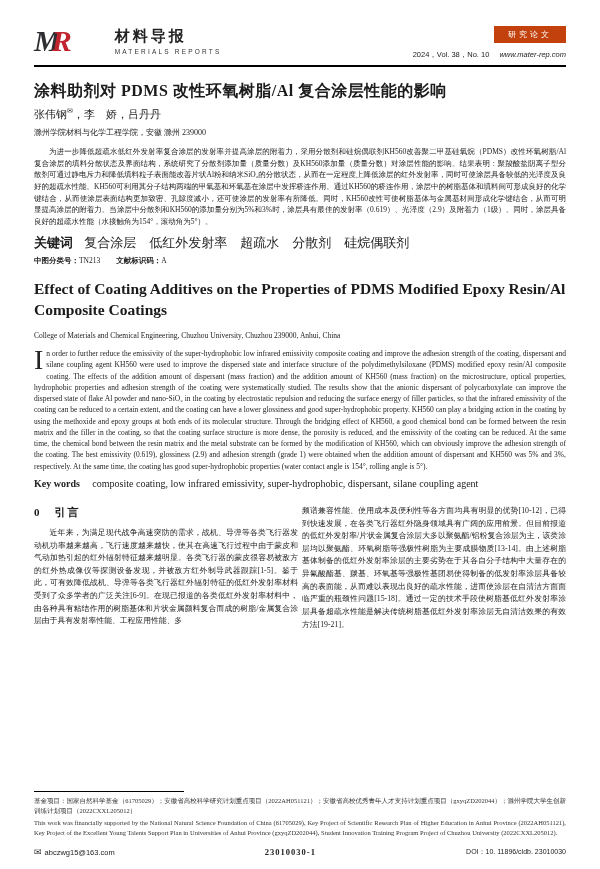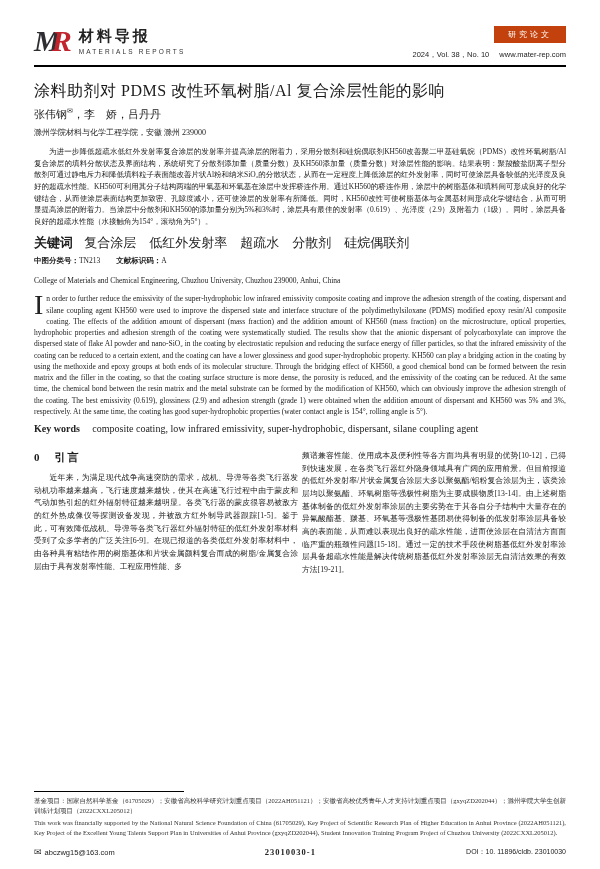--- a/index.html
+++ b/index.html
@@ -8,30 +8,30 @@
     box-sizing:border-box;padding:26px 34px 12px 34px;
     display:flex;flex-direction:column;
     font-family:"Liberation Serif", serif;color:#1b1b1b;overflow:hidden;
   }
   
   .hdr{display:flex;justify-content:space-between;align-items:flex-start;}
   .logo-row{display:flex;align-items:center;gap:7px;}
   .logo{display:flex;align-items:flex-end;font-family:"Liberation Serif",serif;font-style:italic;font-weight:bold;line-height:1;}
   .logo-m{font-size:30px;color:#2e2e33;}
   .logo-r{font-size:30px;color:#c2242e;margin-left:-9px;}
-  .jnames{display:flex;flex-direction:column;}
+  .jnames{display:flex;flex-direction:column;margin-left:36px;}
   .jcn{font-size:15px;font-weight:bold;letter-spacing:3px;color:#222;font-family:"Liberation Serif",serif;}
   .jen{font-size:6.5px;letter-spacing:2.2px;color:#333;font-family:"Liberation Sans",sans-serif;margin-top:2px;}
   .hdr-right{display:flex;flex-direction:column;align-items:flex-end;}
   .badge{background:#c2410c;color:#fff;font-size:8px;letter-spacing:3px;padding:3px 14px;font-family:"Liberation Sans",sans-serif;}
   .issue{font-size:7.5px;color:#222;margin-top:7px;font-family:"Liberation Sans",sans-serif;}
-  .issue .url{margin-left:8px;color:#222;text-decoration:none;}
+  .issue .url{margin-left:8px;color:#222;text-decoration:none;font-style:italic;}
   .rule{height:2px;background:#000;margin-top:5px;}
   
-  .title-cn{font-size:16px;font-weight:normal;margin-top:14px;letter-spacing:0.5px;}
+  .title-cn{font-size:16px;font-weight:bold;margin-top:14px;letter-spacing:0.5px;}
   .authors-cn{font-size:11px;margin-top:5px;}
   .sup{font-size:7px;vertical-align:super;}
   .affil-cn{font-size:8px;margin-top:5px;color:#222;}
   .abstract-cn{font-size:7.5px;line-height:1.55;text-align:justify;text-indent:2em;margin-top:8px;color:#222;}
   .kw-row{font-size:13px;margin-top:7px;color:#222;}
   .kw-row .lbl{font-weight:bold;margin-right:8px;}
   .clc-row{font-size:7.5px;margin-top:4px;color:#222;}
   .clc-row .lbl{font-weight:bold;}
   .clc-row .gap{display:inline-block;width:16px;}
   
@@ -93,20 +93,21 @@
   <div class="abstract-cn">为进一步降低超疏水低红外发射率复合涂层的发射率并提高涂层的附着力，采用分散剂和硅烷偶联剂KH560改善聚二甲基硅氧烷（PDMS）改性环氧树脂/Al复合涂层的填料分散状态及界面结构，系统研究了分散剂添加量（质量分数）及KH560添加量（质量分数）对涂层性能的影响。结果表明：聚羧酸盐阴离子型分散剂可通过静电斥力和降低填料粒子表面能改善片状Al粉和纳米SiO₂的分散状态，从而在一定程度上降低涂层的红外发射率，同时可使涂层具备较低的光泽度及良好的超疏水性能。KH560可利用其分子结构两端的甲氧基和环氧基在涂层中发挥桥连作用。通过KH560的桥连作用，涂层中的树脂基体和填料间可形成良好的化学键结合，从而使涂层表面结构更加致密、孔隙度减小，还可使涂层的发射率有所降低。同时，KH560改性可使树脂基体与金属基材间形成化学键结合，从而可明显提高涂层的附着力。当涂层中分散剂和KH560的添加量分别为5%和3%时，涂层具有最佳的发射率（0.619）、光泽度（2.9）及附着力（1级）。同时，涂层具备良好的超疏水性能（水接触角为154°，滚动角为5°）。</div>
 
   <div class="kw-row">
     <span class="lbl">关键词</span>
     <span>复合涂层　低红外发射率　超疏水　分散剂　硅烷偶联剂</span>
   </div>
   <div class="clc-row">
     <span class="lbl">中图分类号：</span><span>TN213</span><span class="gap"></span><span class="lbl">文献标识码：</span><span>A</span>
   </div>
 
+  <div class="title-en">Effect of Coating Additives on the Properties of PDMS Modified Epoxy Resin/Al Composite Coatings</div>
   <div class="affil-en">College of Materials and Chemical Engineering, Chuzhou University, Chuzhou 239000, Anhui, China</div>
 
   <div class="abstract-en">
     <span class="dropcap">I</span><span>n order to further reduce the emissivity of the super-hydrophobic low infrared emissivity composite coating and improve the adhesion strength of the coating, dispersant and silane coupling agent KH560 were used to improve the dispersed state and interface structure of the polydimethylsiloxane (PDMS) modified epoxy resin/Al composite coating. The effects of the addition amount of dispersant (mass fraction) and the addition amount of KH560 (mass fraction) on the microstructure, optical properties, hydrophobic properties and adhesion strength of the coating were systematically studied. The results show that the anionic dispersant of polycarboxylate can improve the dispersed state of flake Al powder and nano-SiO₂ in the coating by electrostatic repulsion and reducing the surface energy of filler particles, so that the infrared emissivity of the coating can be reduced to a certain extent, and the coating can have a lower glossiness and good super-hydrophobic property. KH560 can play a bridging action in the coating by using the methoxide and epoxy groups at both ends of its molecular structure. Through the bridging effect of KH560, a good chemical bond can be formed between the resin matrix and the filler in the coating, so that the coating surface structure is more dense, the porosity is reduced, and the emissivity of the coating can be reduced. At the same time, the chemical bond between the resin matrix and the metal substrate can be formed by the modification of KH560, which can obviously improve the adhesion strength of the coating. The best emissivity (0.619), glossiness (2.9) and adhesion strength (grade 1) were obtained when the addition amount of dispersant and KH560 was 5% and 3%, respectively. At the same time, the coating has good super-hydrophobic properties (water contact angle is 154°, rolling angle is 5°).</span>
   </div>
 
   <div class="kw-en">
     <span class="lbl">Key words</span>
     <span>composite coating, low infrared emissivity, super-hydrophobic, dispersant, silane coupling agent</span>
   </div>

